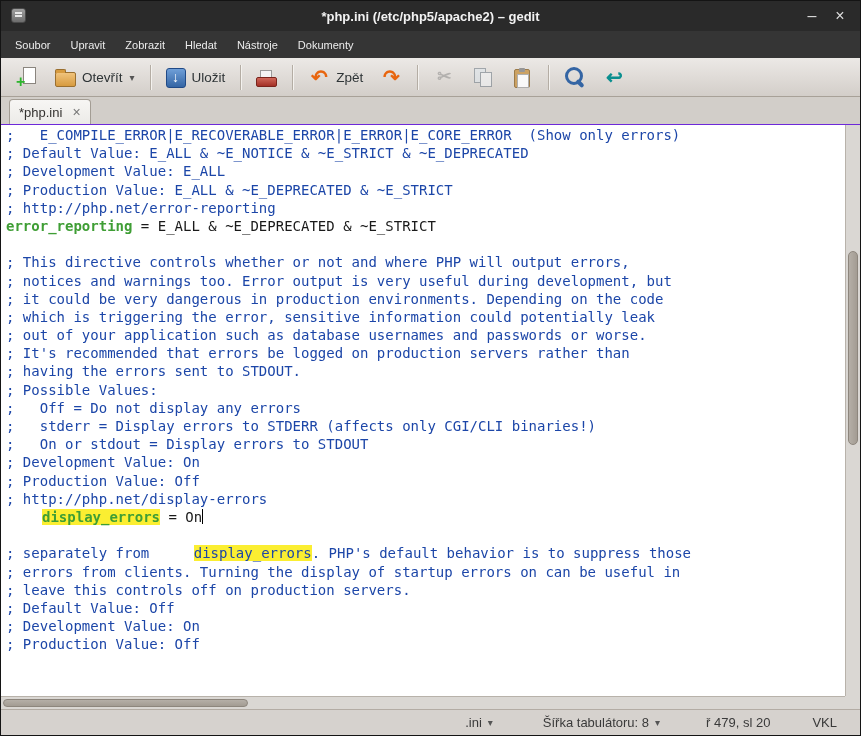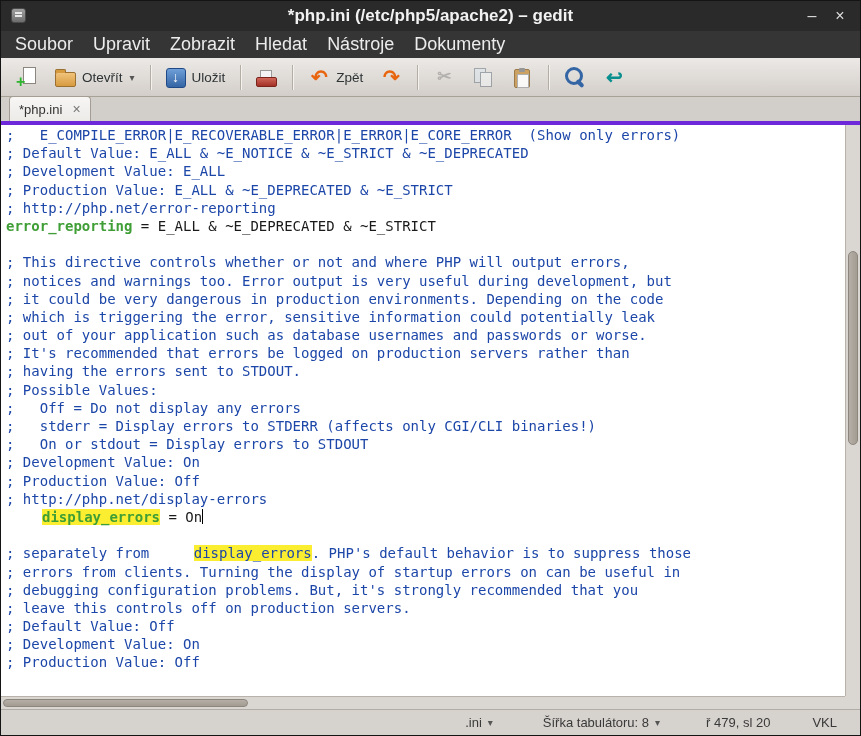--- a/index.html
+++ b/index.html
@@ -28,37 +28,37 @@
     background: linear-gradient(#a0a0a0, #6d6d6d);
     border: 1px solid #4a4a4a;
   }
   .win-icon::before {
     content: ""; position: absolute; left: 3px; top: 3px;
     width: 7px; height: 2px; background: #e8e8e8;
     box-shadow: 0 3px 0 #e8e8e8;
   }
   .title-text {
     position: absolute; left: 0; right: 0; text-align: center;
-    font-weight: bold; font-size: 17px;
+    font-weight: bold; font-size: 13px;
   }
   .win-btns { position: absolute; right: 6px; top: 0; height: 30px; display: flex; }
   .win-btn {
     width: 28px; height: 30px; display: flex; align-items: center; justify-content: center;
     color: #dcdcdc; font-size: 16px; cursor: default;
   }
 
   
   .menubar {
     height: 27px; flex: 0 0 27px;
     background: var(--menubar-bg, #353535);
     display: flex; align-items: center;
     padding-left: 4px;
   }
   .menu-item {
-    color: #ececec; font-size: 18px; padding: 4px 10px;
+    color: #ececec; font-size: 11px; padding: 4px 10px;
   }
 
   
   .toolbar {
     height: 39px; flex: 0 0 39px;
     background: linear-gradient(#ece9e6, #d3cec9);
     border-bottom: 1px solid #a8a198;
     display: flex; align-items: center;
     padding: 0 8px; gap: 3px;
   }
@@ -145,21 +145,21 @@
   }
   .icon-search::after {
     content: ""; position: absolute; left: 14px; top: 13px; width: 4px; height: 9px;
     background: var(--accent-blue, #3465a4); transform: rotate(-45deg); border-radius: 2px;
   }
 
   
   .tabbar {
     height: 28px; flex: 0 0 28px;
     background: #d2cec9;
-    border-bottom: 4px solid #6d28d9;
+    border-bottom: 1px solid #6d28d9;
     display: flex; align-items: flex-end;
     padding: 0 0 0 8px;
   }
   .tab {
     height: 25px;
     background: linear-gradient(#f7f6f4, #ecebe8);
     border: 1px solid #a39d94; border-bottom: none;
     border-radius: 4px 4px 0 0;
     display: flex; align-items: center; gap: 10px;
     padding: 0 9px; font-size: 13px; color: #33312f;
@@ -320,21 +320,20 @@
         <div class="code-line"><span class="seg-comment">;   Off = Do not display any errors</span></div>
         <div class="code-line"><span class="seg-comment">;   stderr = Display errors to STDERR (affects only CGI/CLI binaries!)</span></div>
         <div class="code-line"><span class="seg-comment">;   On or stdout = Display errors to STDOUT</span></div>
         <div class="code-line"><span class="seg-comment">; Development Value: On</span></div>
         <div class="code-line"><span class="seg-comment">; Production Value: Off</span></div>
         <div class="code-line"><span class="seg-comment">; http://php.net/display-errors</span></div>
         <div class="code-line"><span class="seg-key seg-hl">display_errors</span><span class="seg-plain"> = On</span><span class="caret"></span></div>
         <div class="code-line">&nbsp;</div>
         <div class="code-line"><span class="seg-comment">; separately from </span><span class="seg-comment seg-hl">display_errors</span><span class="seg-comment">. PHP's default behavior is to suppress those</span></div>
         <div class="code-line"><span class="seg-comment">; errors from clients. Turning the display of startup errors on can be useful in</span></div>
-        <div class="code-line"><span class="seg-comment">; debugging configuration problems. But, it's strongly recommended that you</span></div>
         <div class="code-line"><span class="seg-comment">; leave this controls off on production servers.</span></div>
         <div class="code-line"><span class="seg-comment">; Default Value: Off</span></div>
         <div class="code-line"><span class="seg-comment">; Development Value: On</span></div>
         <div class="code-line"><span class="seg-comment">; Production Value: Off</span></div>
       </div>
     <div class="vscroll">
       <div class="vthumb"></div>
     </div>
     <div class="hscroll">
       <div class="hthumb"></div>

